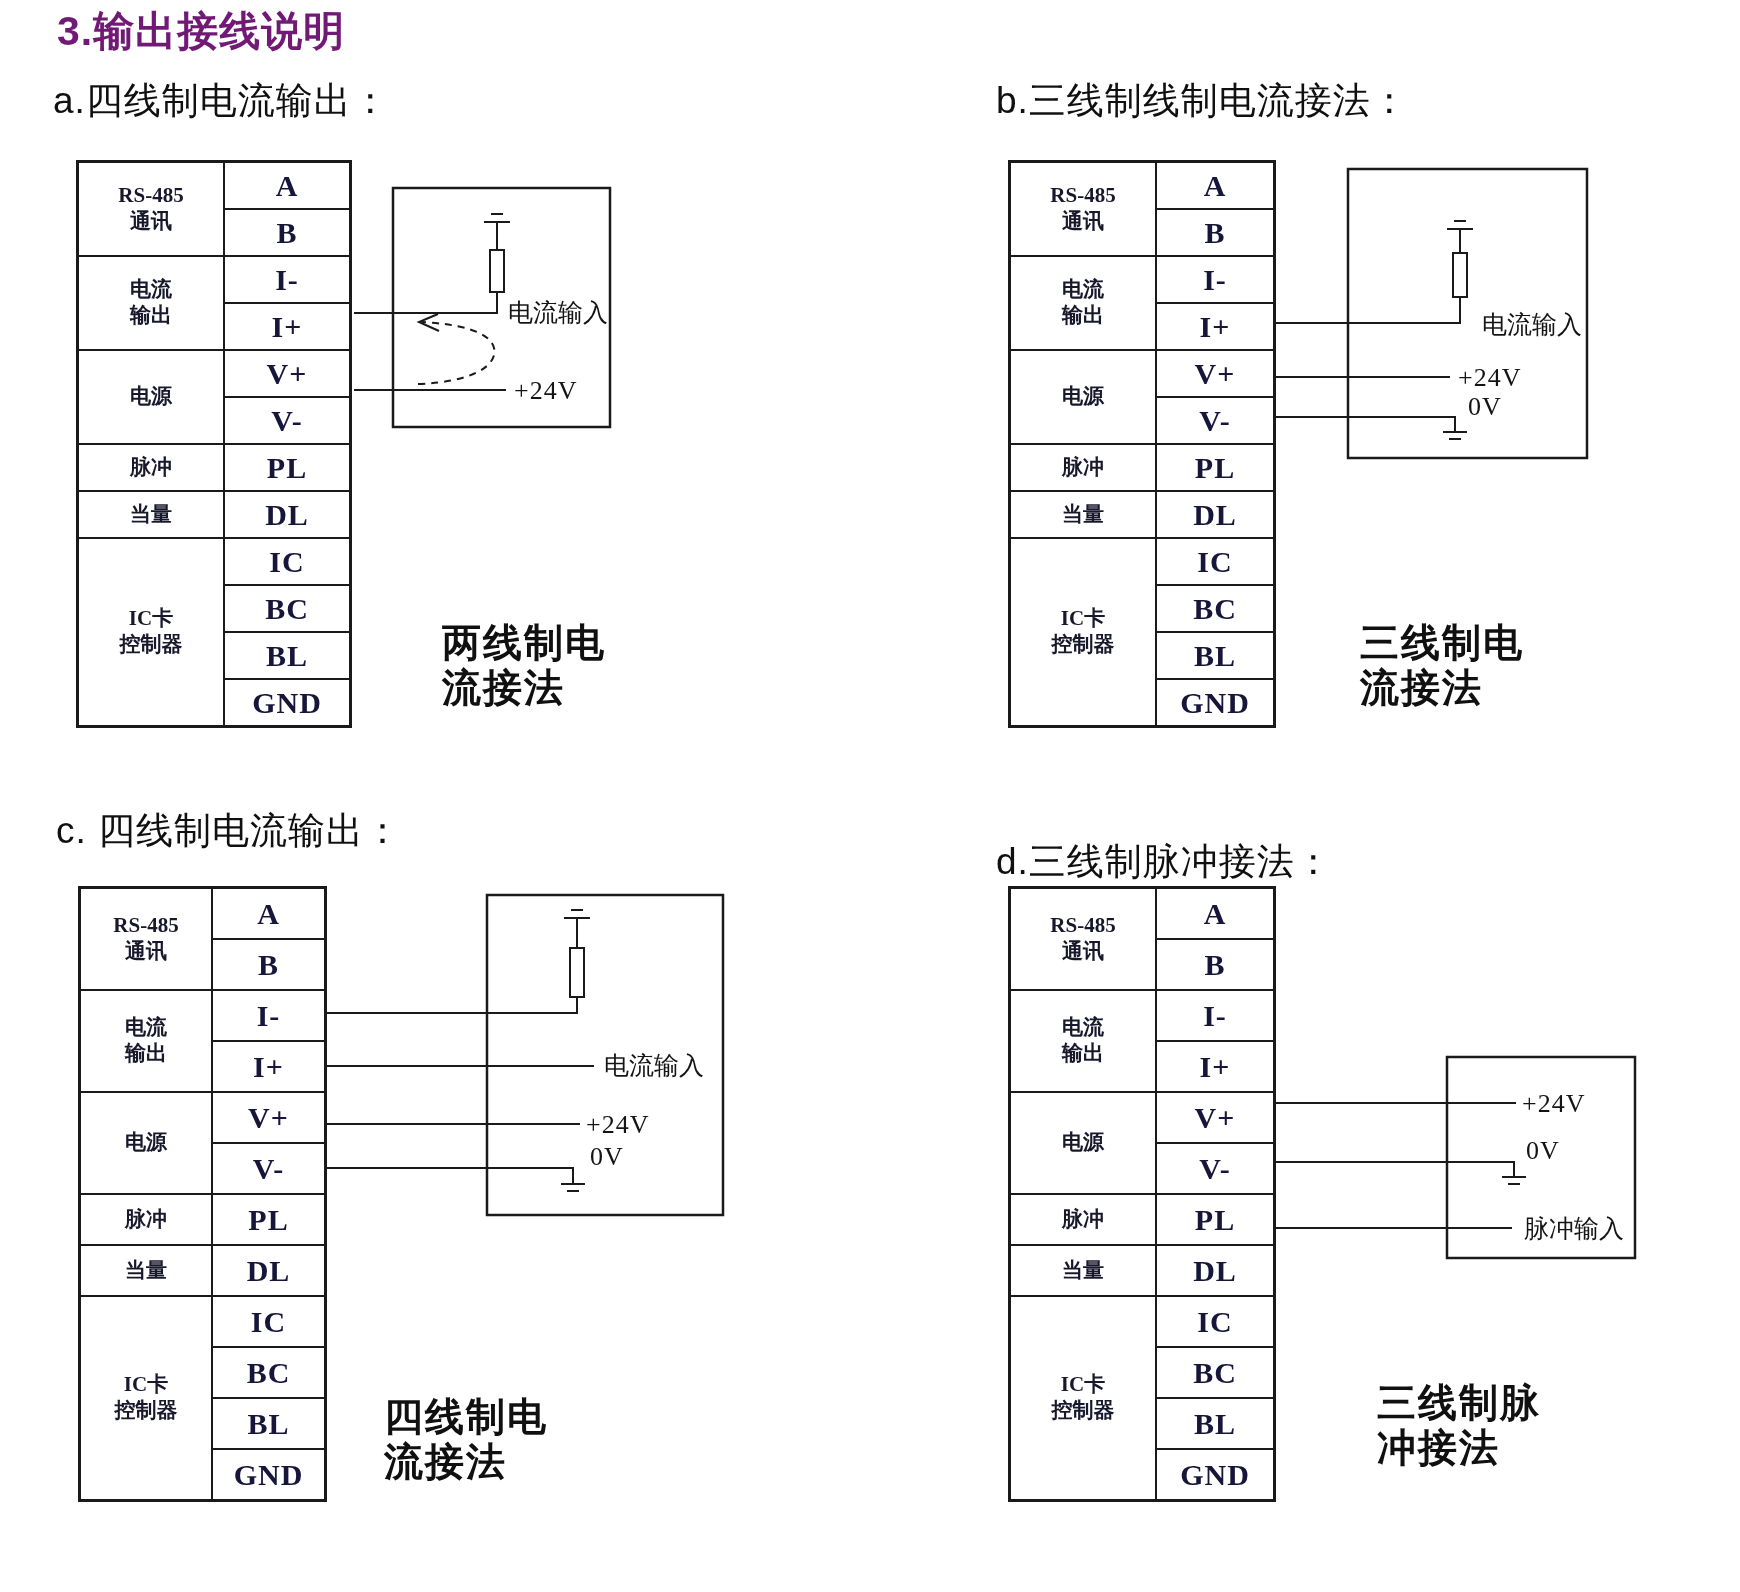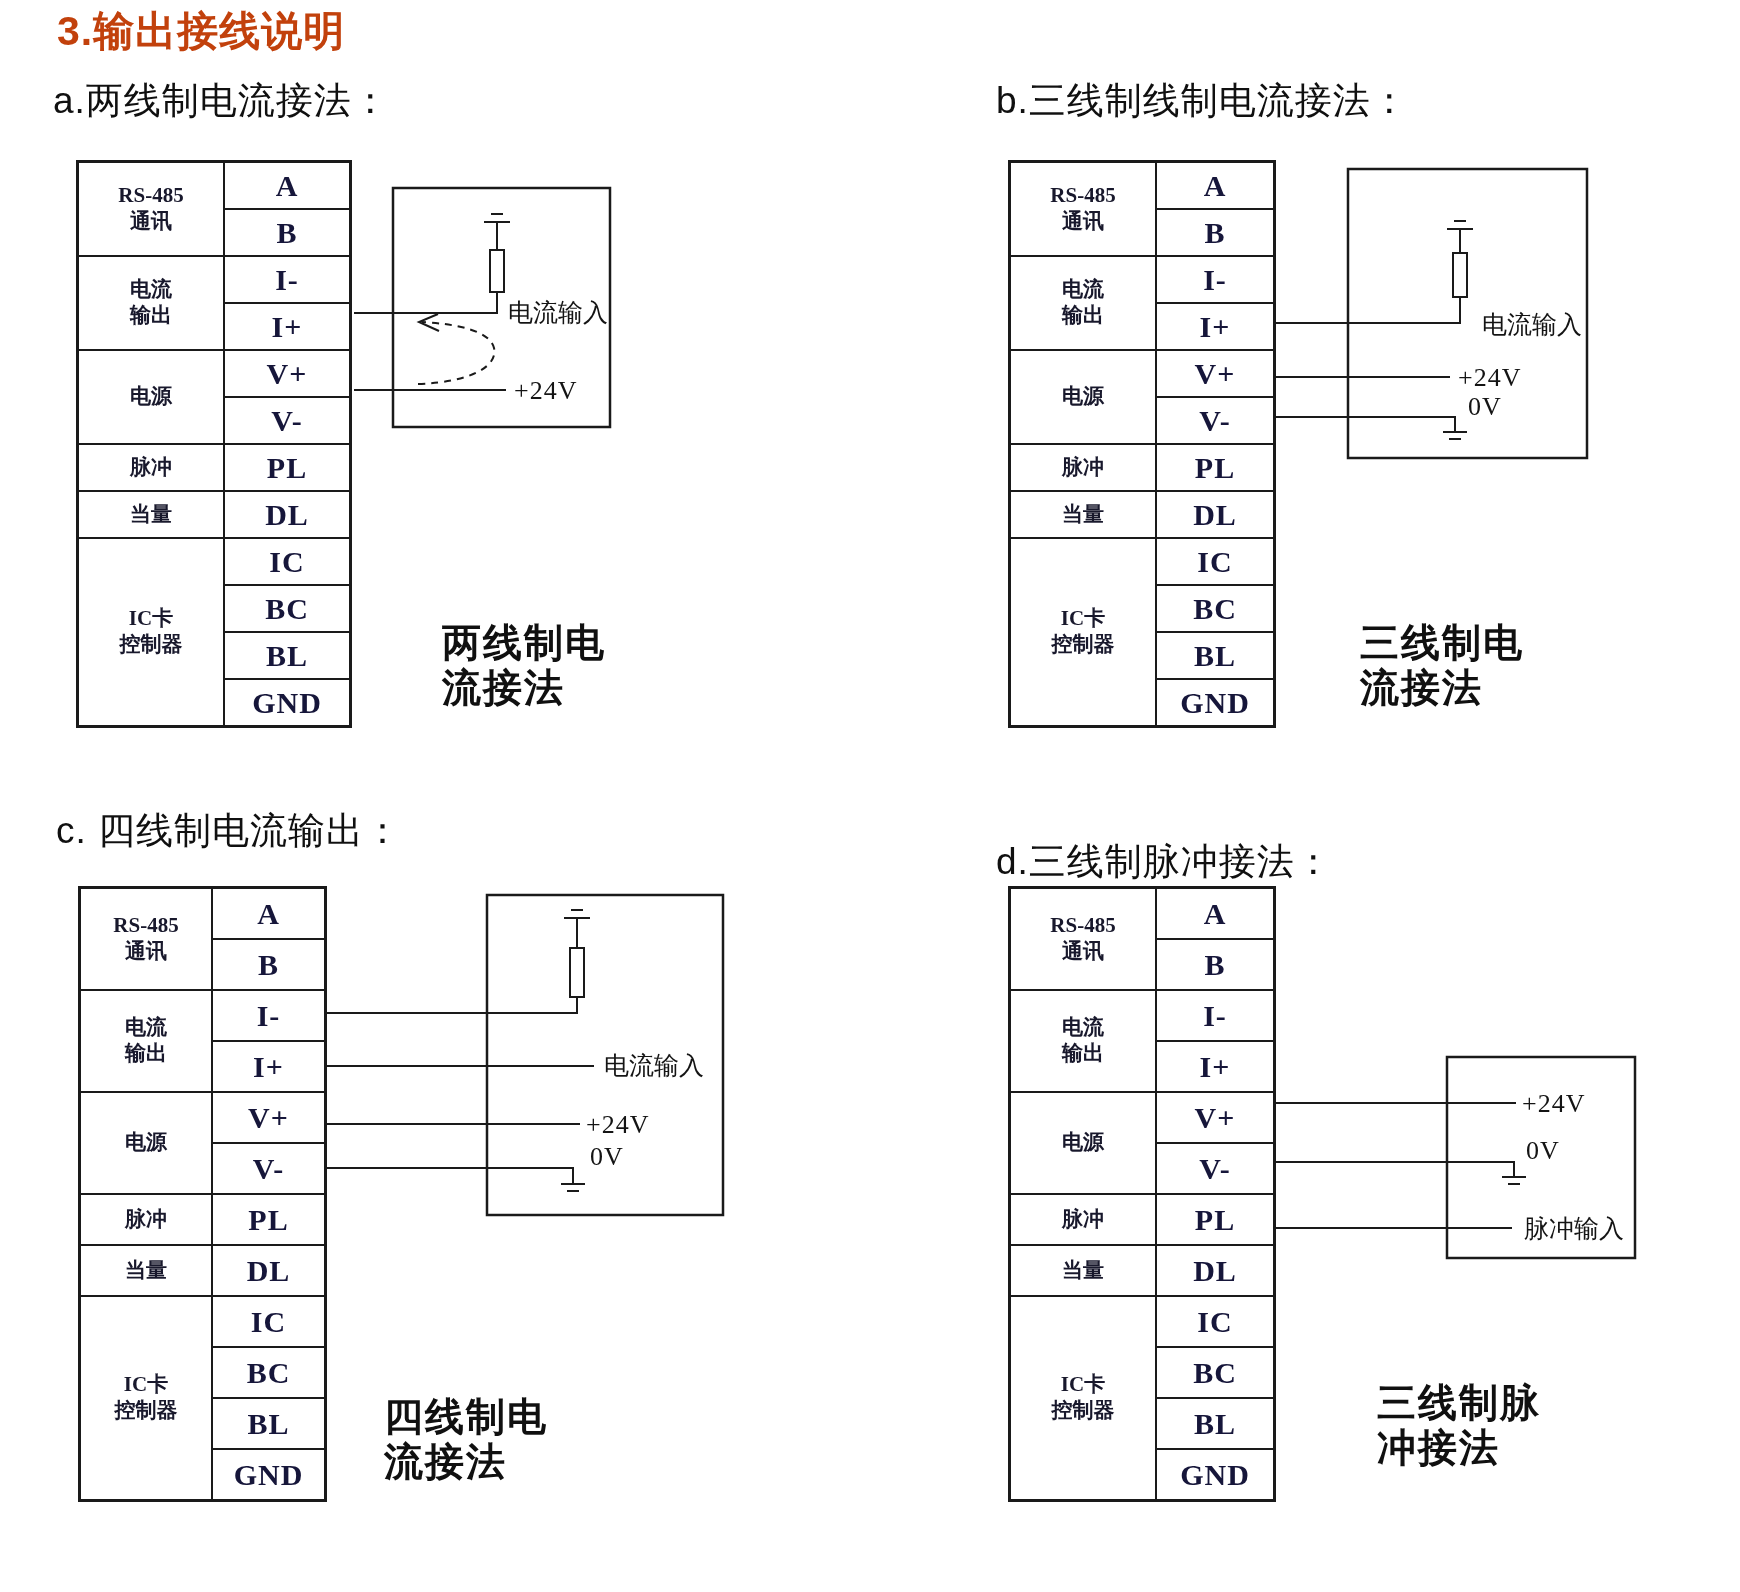--- a/index.html
+++ b/index.html
@@ -6,21 +6,21 @@
     --ln:#1a1a1a;
     --txt:#121212;
     --term:#16163a;
   }
   html,body{margin:0;padding:0;background:#ffffff;}
   body{width:1740px;height:1592px;position:relative;overflow:hidden;
        font-family:"Liberation Sans","DejaVu Sans",sans-serif;color:var(--txt);}
 
   .abs{position:absolute;}
 
-  .page-title{left:57px;top:4px;font-weight:bold;font-size:41px;letter-spacing:1px;color:#c2410c;}
+  .page-title{left:57px;top:4px;font-weight:bold;font-size:41px;letter-spacing:1px;color:#701a75;}
 
   .heading{font-size:37px;font-weight:400;color:#101010;letter-spacing:1px;}
   .h-a{left:53px;top:76px;}
   .h-b{left:996px;top:76px;}
   .h-c{left:56px;top:806px;}
   .h-d{left:996px;top:806px;margin-top:31px;}
 
   
   .ttable{position:absolute;display:grid;background:#fff;border:2px solid var(--ln);}
   .t-a{left:76px;top:160px;grid-template-columns:146px 126px;grid-template-rows:repeat(12,47px);}
@@ -56,21 +56,21 @@
   .res{stroke:var(--ln);stroke-width:2;fill:#ffffff;}
   .dash{stroke-dasharray:7 6;}
   .lbl{font-family:"Liberation Serif","DejaVu Serif",serif;font-size:25px;fill:#141414;dominant-baseline:central;}
   .volt{font-family:"Liberation Serif","DejaVu Serif",serif;font-size:26px;fill:#141414;dominant-baseline:central;letter-spacing:1px;}
 </style>
 </head>
 <body>
 
 <div class="abs page-title">3.输出接线说明</div>
 
-<div class="abs heading h-a">a.两线制电流接法：</div>
+<div class="abs heading h-a">a.四线制电流输出：</div>
 <div class="abs heading h-b">b.三线制线制电流接法：</div>
 <div class="abs heading h-c">c. 四线制电流输出：</div>
 <div class="abs heading h-d">d.三线制脉冲接法：</div>
 
 <div class="ttable t-a">
   <div class="cell group ga1">RS-485
 通讯</div>
   <div class="cell group ga2">电流
 输出</div>
   <div class="cell group ga3">电源</div>

